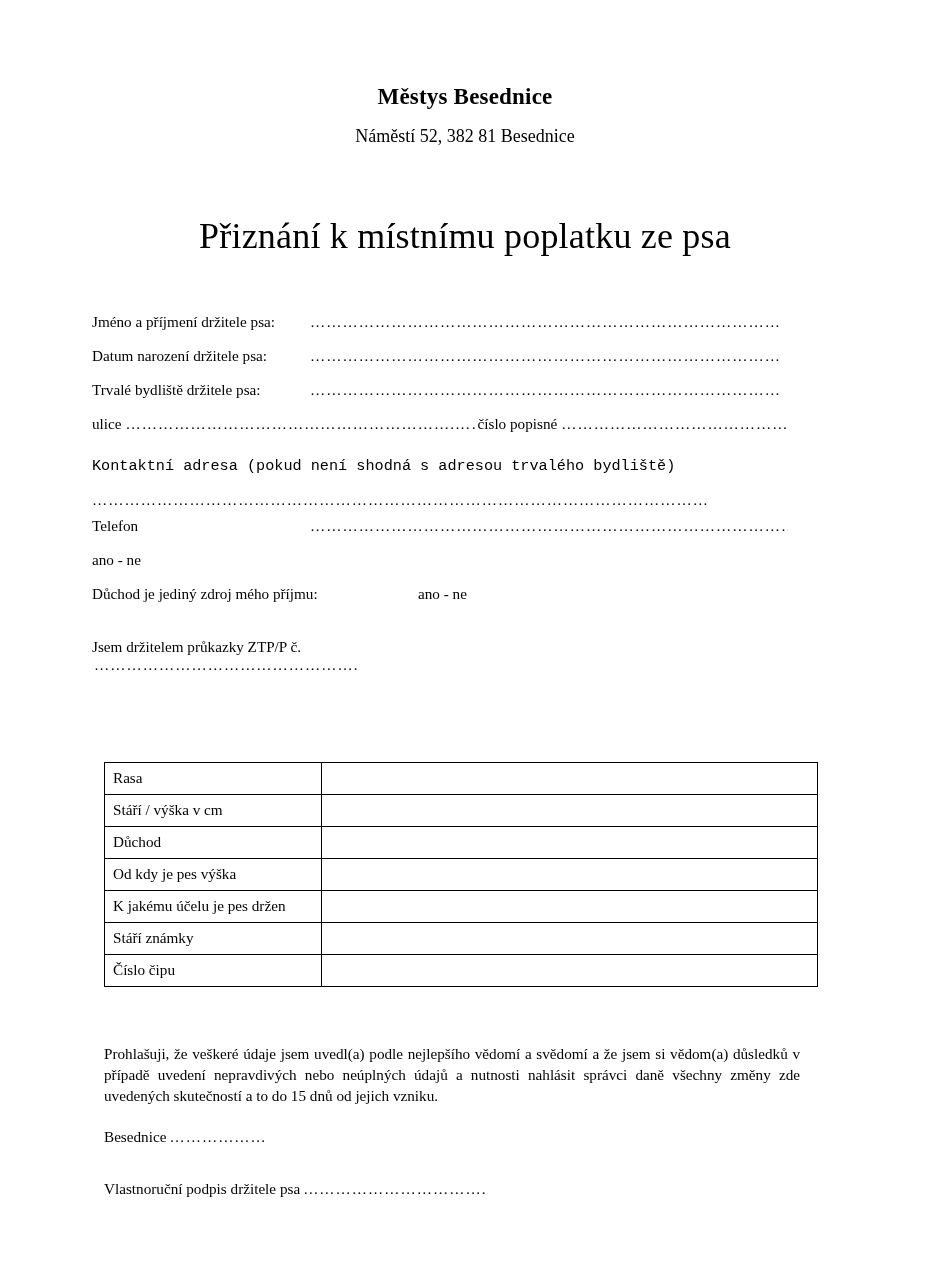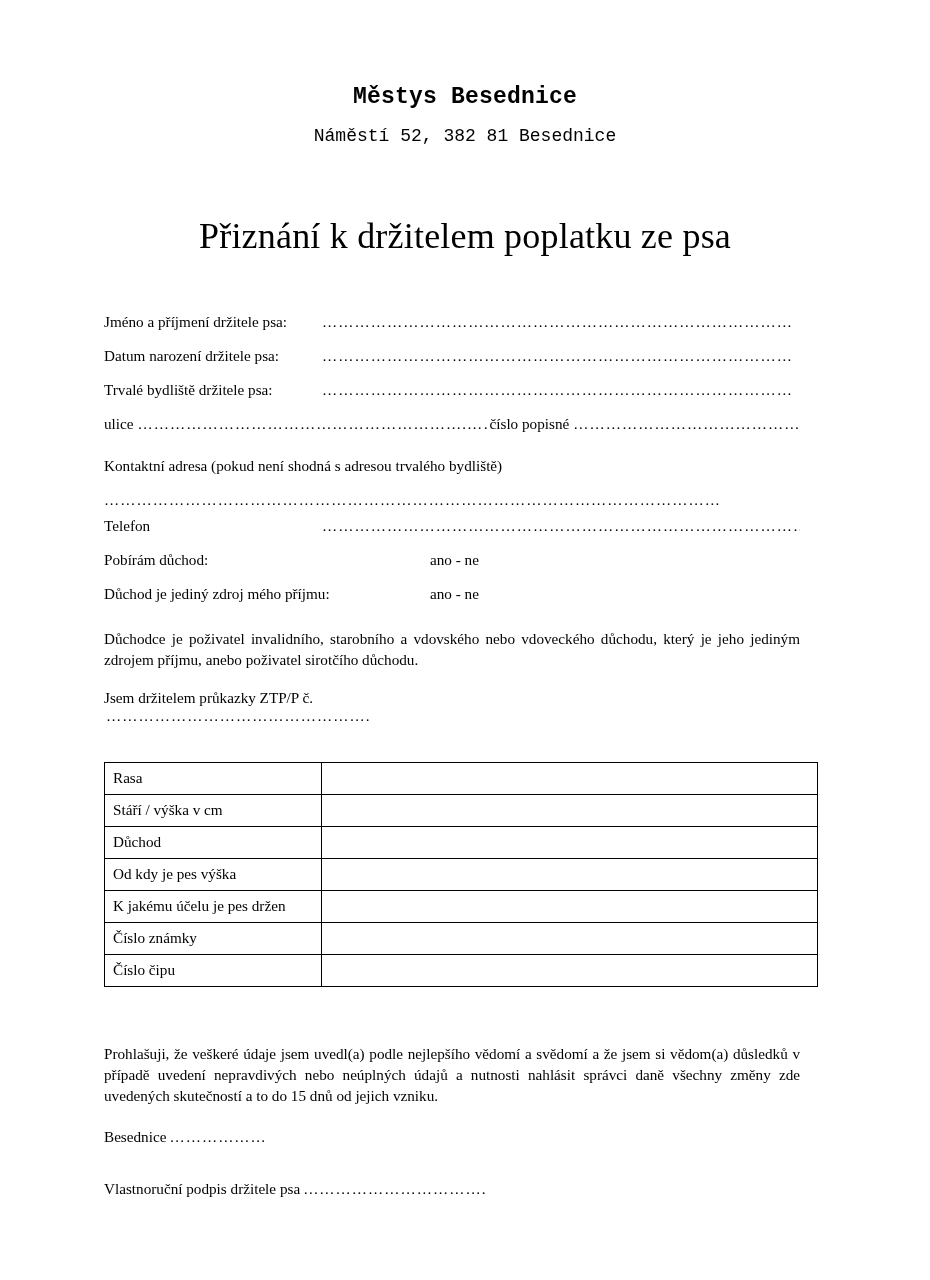--- a/index.html
+++ b/index.html
@@ -16,21 +16,20 @@
     width: 930px;
     height: 1280px;
     background: #ffffff;
     overflow: hidden;
   }
 
   
   .org-header {
     text-align: center;
     padding-top: 84px;
-    font-family: Liberation Mono, monospace;
   }
   .org-name {
     font-size: 23px;
     font-weight: bold;
     letter-spacing: 0.2px;
     line-height: 1.15;
   }
   .org-address {
     font-size: 18px;
     line-height: 1.3;
@@ -42,21 +41,21 @@
     text-align: center;
     font-size: 36px;
     line-height: 1.1;
     margin-top: 68px;
     letter-spacing: 0.2px;
   }
 
   
   .form-body {
     position: absolute;
-    left: 104px;
+    left: 92px;
     top: 313px;
     width: 696px;
     font-size: 15.2px;
   }
 
   .field-row {
     display: flex;
     align-items: baseline;
     height: 34px;
   }
@@ -94,20 +93,21 @@
     flex: 1 1 auto;
     overflow: hidden;
     white-space: nowrap;
     letter-spacing: 1.05px;
   }
 
   .block-line {
     height: 34px;
     line-height: 34px;
     white-space: nowrap;
+    font-family: Liberation Mono, monospace;
   }
   .full-leader {
     height: 34px;
     line-height: 34px;
     overflow: hidden;
     white-space: nowrap;
     letter-spacing: 1.05px;
   }
 
   .yesno-row {
@@ -194,21 +194,21 @@
 </head>
 <body>
 
 <div class="page">
 
   <div class="org-header">
     <div class="org-name">Městys Besednice</div>
     <div class="org-address">Náměstí 52, 382 81 Besednice</div>
   </div>
 
-  <div class="doc-title">Přiznání k držitelem poplatku ze psa</div>
+  <div class="doc-title">Přiznání k místnímu poplatku ze psa</div>
 
   <div class="form-body">
 
     <div class="field-row">
       <span class="field-label w-col">Jméno a příjmení držitele psa:</span>
       <span class="leader">……………………………………………………………………………</span>
     </div>
 
     <div class="field-row">
       <span class="field-label w-col">Datum narození držitele psa:</span>
@@ -230,30 +230,28 @@
     <div class="block-line">Kontaktní adresa (pokud není shodná s adresou trvalého bydliště)</div>
 
     <div class="full-leader">……………………………………………………………………………………………………</div>
 
     <div class="field-row">
       <span class="field-label w-col">Telefon</span>
       <span class="leader">………………………………………………………………………………………</span>
     </div>
 
     <div class="yesno-row">
-      <span class="lbl">Pobírám důchod:</span>
       <span class="val">ano - ne</span>
     </div>
 
     <div class="yesno-row">
       <span class="lbl">Důchod je jediný zdroj mého příjmu:</span>
       <span class="val">ano - ne</span>
     </div>
 
-    <div class="para">Důchodce je poživatel invalidního, starobního a vdovského nebo vdoveckého důchodu, který je jeho jediným zdrojem příjmu, anebo poživatel sirotčího důchodu.</div>
 
     <div class="ztp-row">
       <span class="lbl">Jsem držitelem průkazky ZTP/P č.</span>
       <span class="lead">………………………………………….</span>
     </div>
 
   </div>
 
   <table class="dog-table">
     <tbody>
@@ -271,21 +269,21 @@
       </tr>
       <tr>
         <td class="key">Od kdy je pes výška</td>
         <td class="val"></td>
       </tr>
       <tr>
         <td class="key">K jakému účelu je pes držen</td>
         <td class="val"></td>
       </tr>
       <tr>
-        <td class="key">Číslo známky</td>
+        <td class="key">Stáří známky</td>
         <td class="val"></td>
       </tr>
       <tr>
         <td class="key">Číslo čipu</td>
         <td class="val"></td>
       </tr>
     </tbody>
   </table>
 
   <div class="footer-block">

